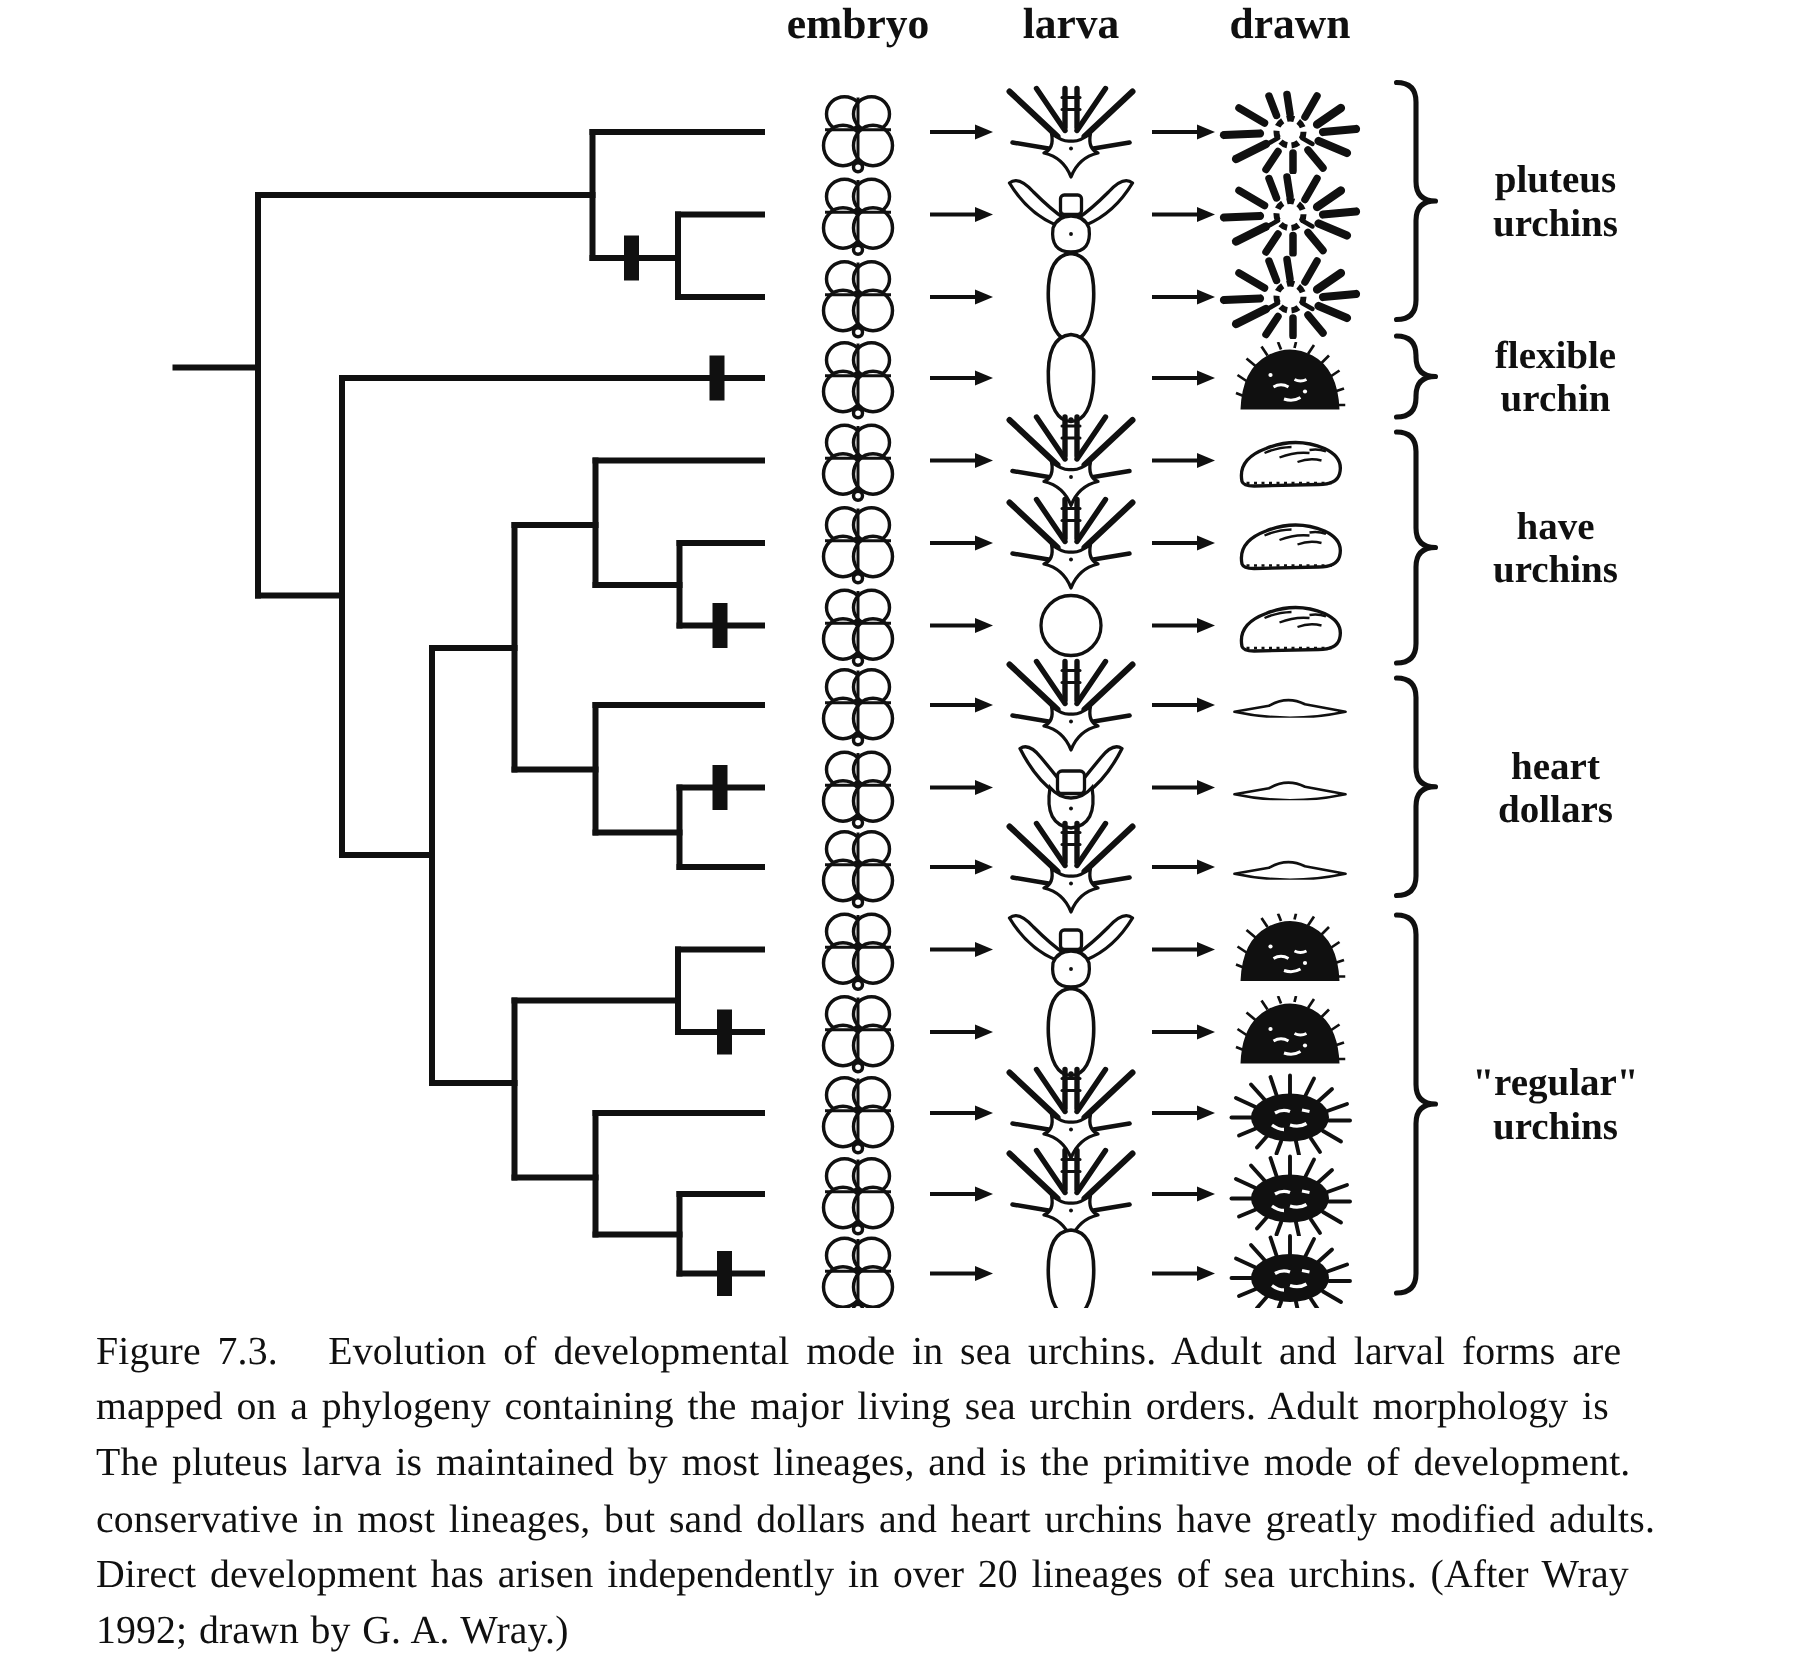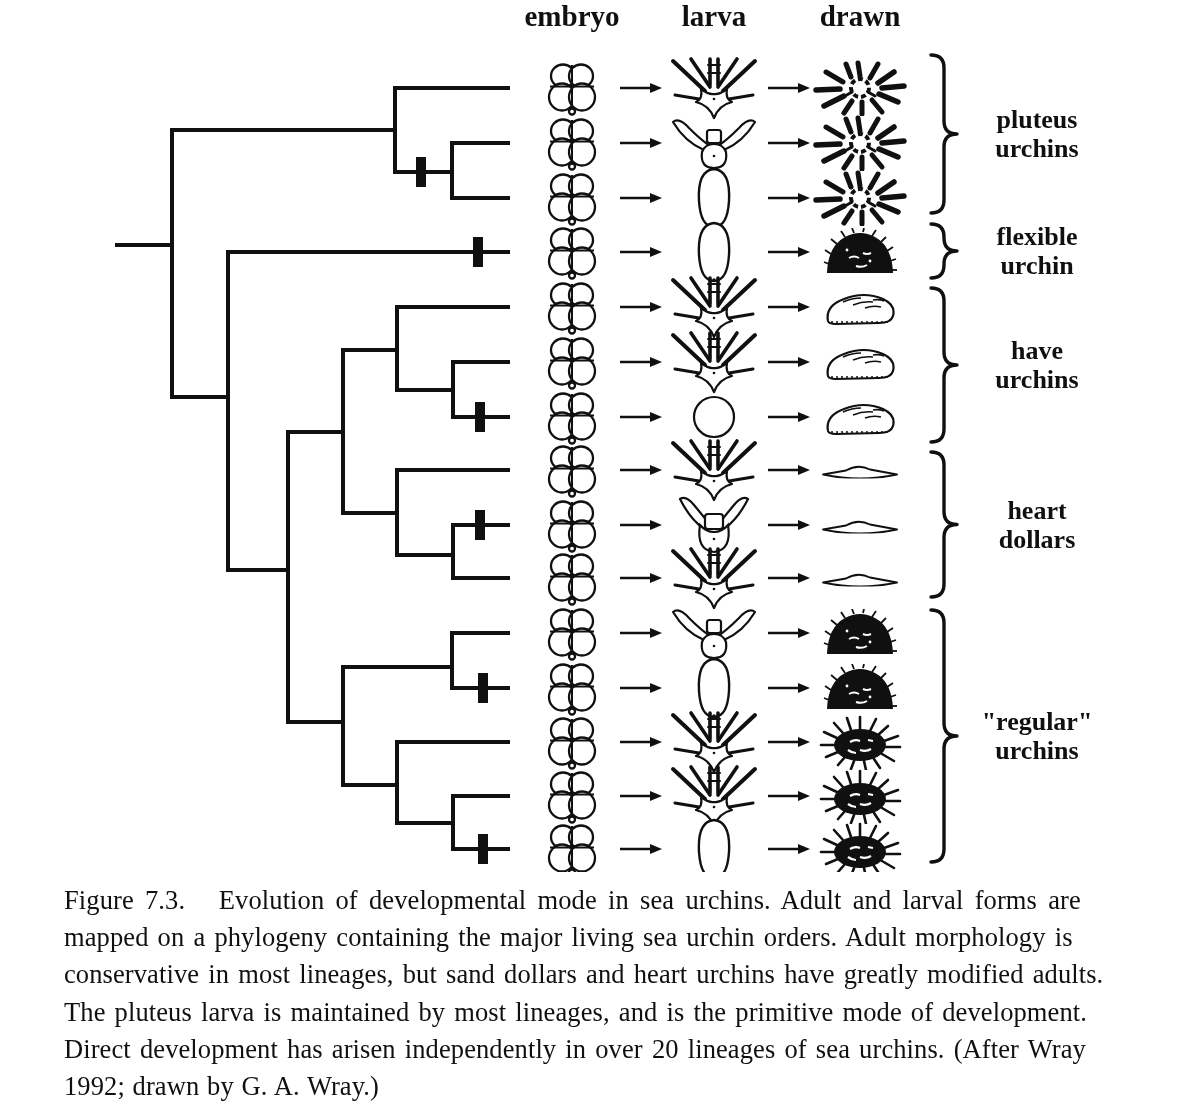--- a/index.html
+++ b/index.html
@@ -446,18 +446,18 @@
     <div>dollars</div>
   </div>
   <div class="group-label" id="glabel-4" style="top: 707px;">
     <div>"regular"</div>
     <div>urchins</div>
   </div>
 
   <div class="caption">
     <div class="caption-line w1">Figure 7.3.&nbsp;&nbsp; Evolution of developmental mode in sea urchins. Adult and larval forms are</div>
     <div class="caption-line">mapped on a phylogeny containing the major living sea urchin orders. Adult morphology is</div>
+    <div class="caption-line">The pluteus larva is maintained by most lineages, and is the primitive mode of development.</div>
     <div class="caption-line">conservative in most lineages, but sand dollars and heart urchins have greatly modified adults.</div>
-    <div class="caption-line">The pluteus larva is maintained by most lineages, and is the primitive mode of development.</div>
     <div class="caption-line">Direct development has arisen independently in over 20 lineages of sea urchins. (After Wray</div>
     <div class="caption-line last">1992; drawn by G. A. Wray.)</div>
   </div>
 </div>
 
 </body></html>

